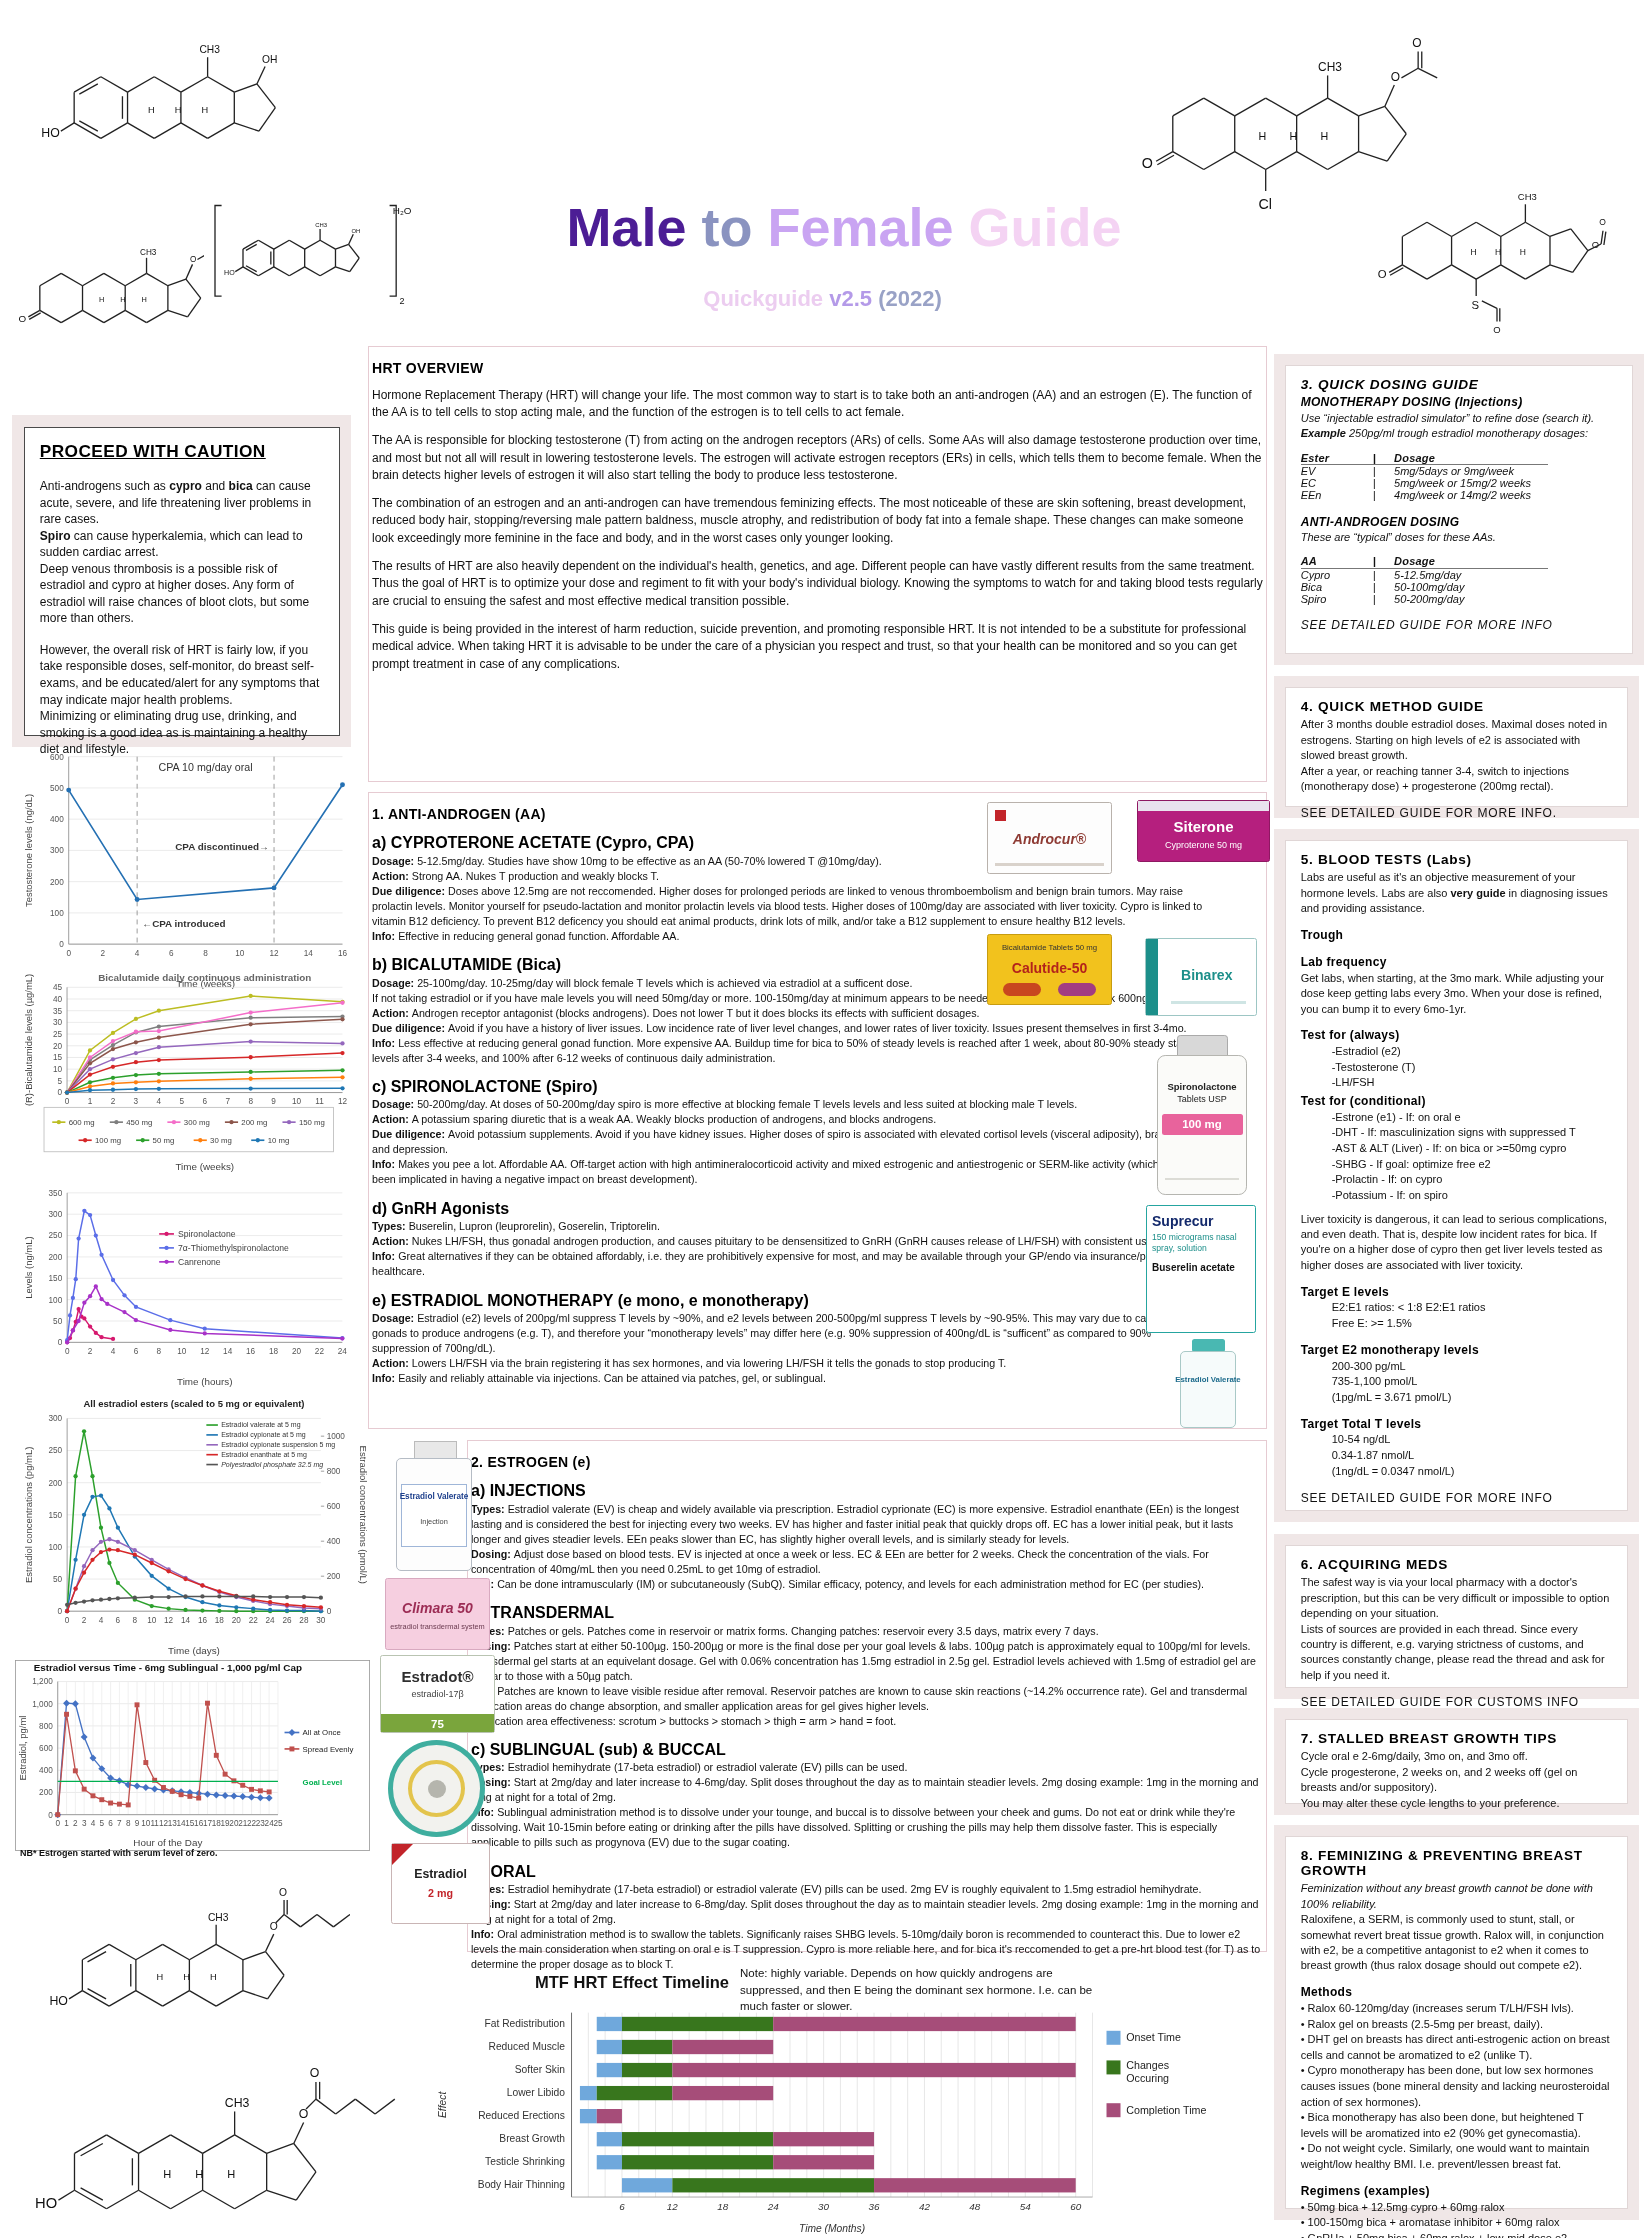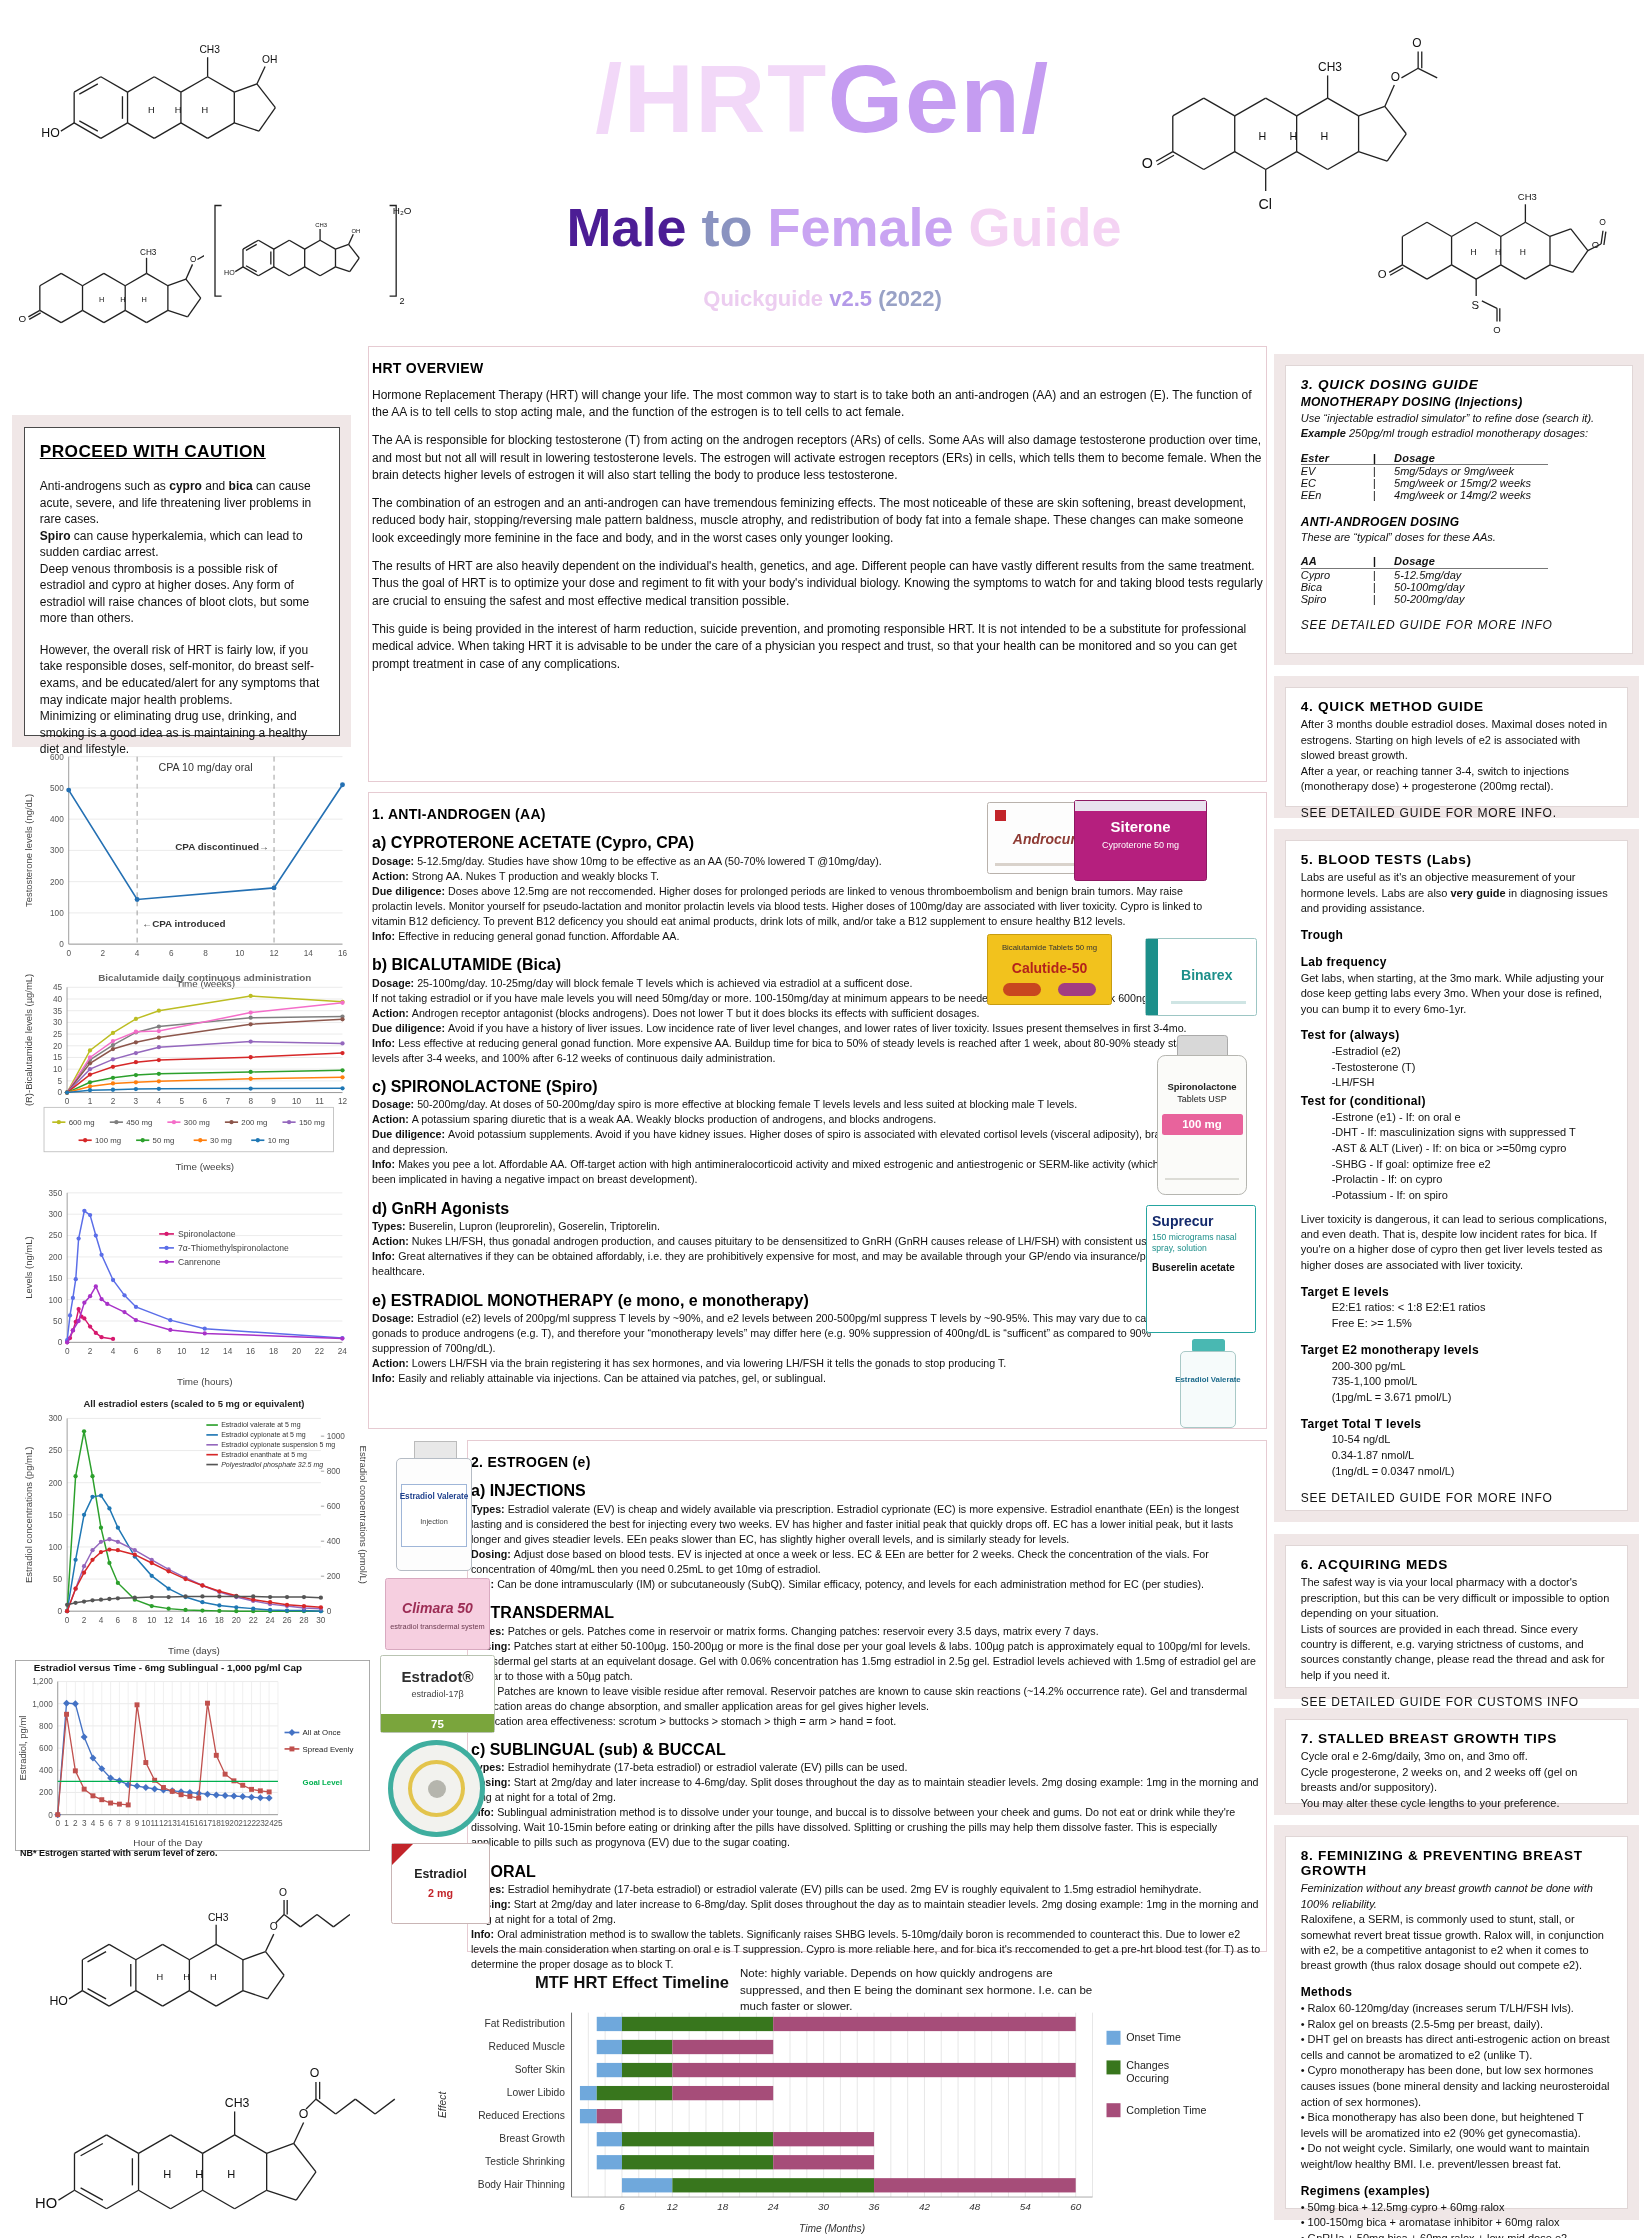--- a/index.html
+++ b/index.html
@@ -321,21 +321,20 @@
         <line x1="347.0" y1="84.0" x2="359.0" y2="72.0" stroke="#222" stroke-width="1.6"></line>
         <line x1="359.0" y1="72.0" x2="359.0" y2="51.0" stroke="#222" stroke-width="1.6"></line>
         <line x1="363.5" y1="72.0" x2="363.5" y2="51.0" stroke="#222" stroke-width="1.6"></line>
         <text x="351.5" y="45.0" font-size="15" fill="#111" font-family="Liberation Sans,sans-serif">O</text>
         <line x1="359.0" y1="72.0" x2="383.0" y2="90.0" stroke="#222" stroke-width="1.6"></line>
         <line x1="383.0" y1="90.0" x2="407.0" y2="72.0" stroke="#222" stroke-width="1.6"></line>
         <line x1="407.0" y1="72.0" x2="431.0" y2="90.0" stroke="#222" stroke-width="1.6"></line>
         <line x1="431.0" y1="90.0" x2="455.0" y2="72.0" stroke="#222" stroke-width="1.6"></line>
       </svg></div>
 
-  <div class="abs main-title" style="left:0;right:0;top:43px;text-align:center;"><span class="t-light">/HRT</span><span class="t-dark">Gen/</span></div>
   <div class="abs sub-title" style="left:0;right:0;top:196px;text-align:center;"><span class="s-male">Male</span> <span class="s-to">to</span> <span class="s-female">Female</span> <span class="s-guide">Guide</span></div>
   <div class="abs version" style="left:0;right:0;top:286px;text-align:center;"><span class="v-quick">Quickguide</span> <span class="v-num">v2.5</span> <span class="v-year">(2022)</span></div>
 
   <div class="frame" style="left:12.3px;top:415px;width:339px;height:332px;">
     <div class="caution-inner" style="left:11.5px;top:11.5px;right:11.5px;bottom:11.5px;">
       <div class="caution-title">PROCEED WITH CAUTION</div>
       <div class="caution-body" id="caution-body">
           <p><span>Anti-androgens such as </span><span style="font-weight: bold;">cypro</span><span> and </span><span style="font-weight: bold;">bica</span><span> can cause acute, severe, and life threatening liver problems in rare cases.</span></p>
           <p><span style="font-weight: bold;">Spiro</span><span> can cause hyperkalemia, which can lead to sudden cardiac arrest.</span></p>
           <p><span>Deep venous thrombosis is a possible risk of estradiol and cypro at higher doses. Any form of estradiol will raise chances of bloot clots, but some more than others.</span></p>
@@ -997,21 +996,21 @@
           <p class="drug-line"><span class="dlabel">Info: </span>Oral administration method is to swallow the tablets. Significanly raises SHBG levels. 5-10mg/daily boron is recommended to counteract this. Due to lower e2 levels the main consideration when starting on oral e is T suppression. Cypro is more reliable here, and for bica it's reccomended to get a pre-hrt blood test (for T) as to determine the proper dosage as to block T.</p>
         </div>
       </div>
   </div>
 
   <div class="med" style="left:987px;top:802px;width:125px;height:72px;background:#fdfdfd;border:0.8px solid #b9b2ac;border-radius:2.5px;">
     <div style="position:absolute;left:6.6px;top:6.6px;width:11.5px;height:11.5px;background:#c2242a;"></div>
     <div class="med-label" style="top:28px;font-size:14px;font-weight:bold;color:#8e3b34;font-style:italic;">Androcur®</div>
     <div style="position:absolute;left:6.6px;bottom:6.6px;right:6.6px;height:3.3px;background:#d9d2cb;"></div>
   </div>
-  <div class="med" style="left:1074px;top:800px;width:133px;height:81px;background:#b51f7e;border:0.8px solid #8e1862;border-radius:2.5px;">
+  <div class="med" style="left:1137px;top:800px;width:133px;height:62px;background:#b51f7e;border:0.8px solid #8e1862;border-radius:2.5px;">
     <div style="position:absolute;left:0;top:0;right:0;height:10px;background:#e9e2ee;"></div>
     <div class="med-label" style="top:16.5px;font-size:15px;font-weight:bold;color:#fff;">Siterone</div>
     <div class="med-label" style="top:39px;font-size:9px;color:#fff;">Cyproterone 50 mg</div>
   </div>
   <div class="med" style="left:987px;top:934px;width:125px;height:71px;background:#f2c21d;border:0.8px solid #c79c10;border-radius:2.5px;">
     <div class="med-label" style="top:8.2px;font-size:7.8px;color:#333;">Bicalutamide Tablets 50 mg</div>
     <div class="med-label" style="top:25px;font-size:14px;font-weight:bold;color:#b3231b;">Calutide-50</div>
     <div style="position:absolute;left:15px;bottom:8.2px;width:38px;height:13px;border-radius:6.6px;background:#c8471f;"></div>
     <div style="position:absolute;right:15px;bottom:8.2px;width:38px;height:13px;border-radius:6.6px;background:#a23c82;"></div>
   </div>

